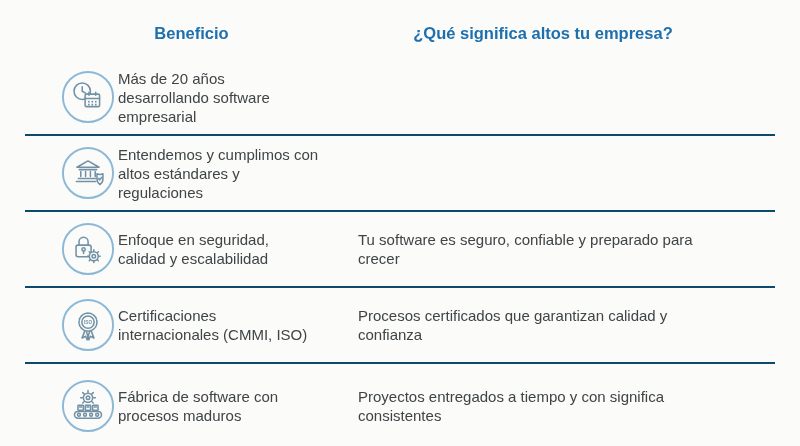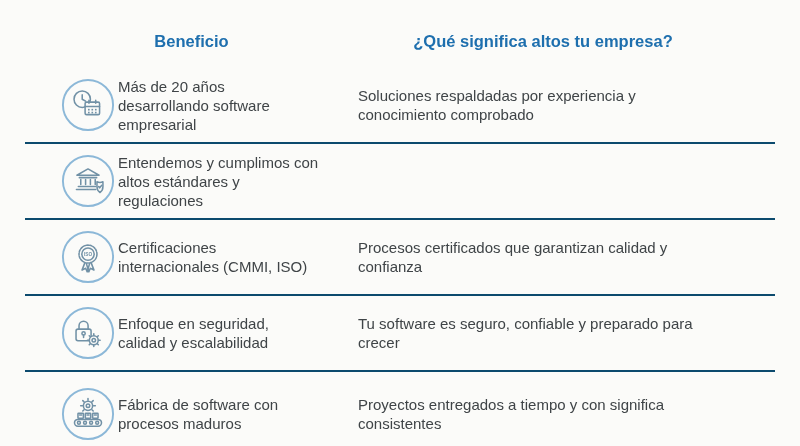--- a/index.html
+++ b/index.html
@@ -3,21 +3,21 @@
 <meta charset="utf-8">
 <style>
   * { box-sizing: border-box; margin: 0; padding: 0; }
   html, body { width: 800px; height: 446px; }
   body {
     background: #fbfbf9;
     font-family: "Liberation Sans", sans-serif;
     color: #3f4447;
     overflow: hidden;
   }
-  .table { width: 800px; height: 446px; padding: 8px 25px; }
+  .table { width: 800px; height: 446px; padding: 0 25px; }
 
   .header-row {
     display: grid;
     grid-template-columns: 333px 370px;
     height: 60px;
     align-items: center;
     padding-top: 6px;
   }
   .header-cell {
     text-align: center;
@@ -77,22 +77,20 @@
         <rect class="gd" x="31.6" y="32" width="1.7" height="1.7"></rect>
         <rect class="gd" x="35.2" y="32" width="1.7" height="1.7"></rect>
         <rect class="gd" x="28" y="35" width="1.7" height="1.7"></rect>
         <rect class="gd" x="31.6" y="35" width="1.7" height="1.7"></rect>
         <rect class="gd" x="35.2" y="35" width="1.7" height="1.7"></rect>
       </svg>
     </div>
     <div class="benefit-cell">Más de 20 años
 desarrollando software
 empresarial</div>
-    <div class="meaning-cell">Soluciones respaldadas por experiencia y
-conocimiento comprobado</div>
   </div>
 
   <div class="row">
     <div class="icon-cell">
       <svg viewBox="0 0 56 56" width="54" height="54">
         <circle class="ring" cx="28" cy="28" r="26"></circle>
         <path class="g" d="M16.5 22 L28 15.5 L39.5 22 Z"></path>
         <path class="g" d="M19 24.5 H37"></path>
         <path class="g" d="M20.5 26.5 V31.5 M25.5 26.5 V31.5 M30.5 26.5 V31.5 M35.5 26.5 V31.5"></path>
         <path class="g" d="M18 33.8 H36"></path>
@@ -102,50 +100,50 @@
       </svg>
     </div>
     <div class="meaning-cell">Entendemos y cumplimos con altos estándares y
 regulaciones</div>
   </div>
 
   <div class="row">
     <div class="icon-cell">
       <svg viewBox="0 0 56 56" width="54" height="54">
         <circle class="ring" cx="28" cy="28" r="26"></circle>
-        <path class="g" d="M25.2 32.8 L21.8 41.6 L25.6 39.7 L27.2 43.4 L29.6 35"></path>
-        <path class="g" d="M30.8 32.8 L34.2 41.6 L30.4 39.7 L28.8 43.4 L26.4 35"></path>
-        <circle class="gw" cx="28" cy="25" r="9.3" stroke-dasharray="2.3 1.2"></circle>
-        <circle class="gw" cx="28" cy="25" r="6.4"></circle>
-        <text class="gt" x="28" y="26.8">ISO</text>
-      </svg>
-    </div>
-    <div class="benefit-cell">Certificaciones
-internacionales (CMMI, ISO)</div>
-    <div class="meaning-cell">Procesos certificados que garantizan calidad y
-confianza</div>
-  </div>
-
-  <div class="row">
-    <div class="icon-cell">
-      <svg viewBox="0 0 56 56" width="54" height="54">
-        <circle class="ring" cx="28" cy="28" r="26"></circle>
         <path class="g" d="M18.7 24 v-3.4 a4.7 4.7 0 0 1 9.4 0 V24"></path>
         <rect class="gw" x="15.6" y="24" width="15.6" height="12" rx="2"></rect>
         <circle class="g" cx="23.4" cy="28.4" r="1.7"></circle>
         <path class="g" d="M23.4 30.1 V32.6"></path>
         <path class="g" d="M38.6 35.5 h2 M34 30.9 v-2 M34 40.1 v2 M29.4 35.5 h-2 M37.3 32.2 l1.4 -1.4 M30.7 32.2 l-1.4 -1.4 M37.3 38.8 l1.4 1.4 M30.7 38.8 l-1.4 1.4"></path>
         <circle class="gw" cx="34" cy="35.5" r="4.6"></circle>
         <circle class="g" cx="34" cy="35.5" r="1.8"></circle>
       </svg>
     </div>
     <div class="benefit-cell">Enfoque en seguridad,
 calidad y escalabilidad</div>
     <div class="meaning-cell">Tu software es seguro, confiable y preparado para
 crecer</div>
+  </div>
+
+  <div class="row">
+    <div class="icon-cell">
+      <svg viewBox="0 0 56 56" width="54" height="54">
+        <circle class="ring" cx="28" cy="28" r="26"></circle>
+        <path class="g" d="M25.2 32.8 L21.8 41.6 L25.6 39.7 L27.2 43.4 L29.6 35"></path>
+        <path class="g" d="M30.8 32.8 L34.2 41.6 L30.4 39.7 L28.8 43.4 L26.4 35"></path>
+        <circle class="gw" cx="28" cy="25" r="9.3" stroke-dasharray="2.3 1.2"></circle>
+        <circle class="gw" cx="28" cy="25" r="6.4"></circle>
+        <text class="gt" x="28" y="26.8">ISO</text>
+      </svg>
+    </div>
+    <div class="benefit-cell">Certificaciones
+internacionales (CMMI, ISO)</div>
+    <div class="meaning-cell">Procesos certificados que garantizan calidad y
+confianza</div>
   </div>
 
   <div class="row">
     <div class="icon-cell">
       <svg viewBox="0 0 56 56" width="54" height="54">
         <circle class="ring" cx="28" cy="28" r="26"></circle>
         <path class="g" d="M33.8 19.5 h1.8 M22.2 19.5 h-1.8 M28 13.7 v-1.8 M32.1 15.4 l1.3 -1.3 M23.9 15.4 l-1.3 -1.3 M32.1 23.6 l1.3 1.3 M23.9 23.6 l-1.3 1.3"></path>
         <circle class="gw" cx="28" cy="19.5" r="4.8"></circle>
         <circle class="g" cx="28" cy="19.5" r="1.8"></circle>
         <rect class="gw" x="17.6" y="27.2" width="5.6" height="5.2" rx="0.6"></rect>

